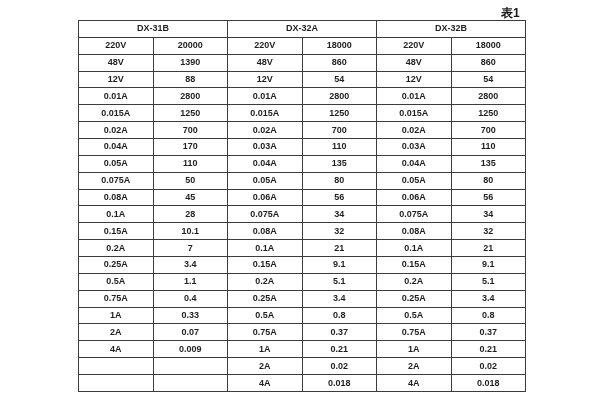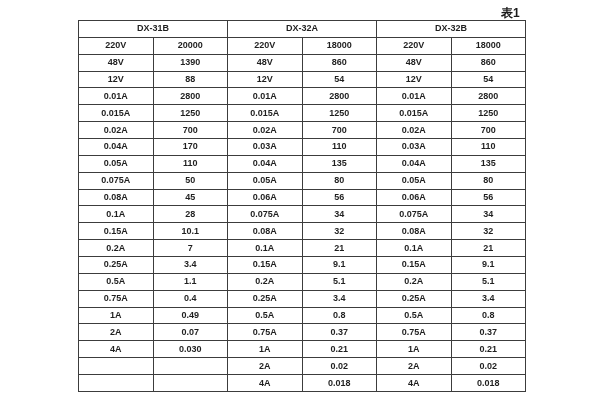--- a/index.html
+++ b/index.html
@@ -169,37 +169,37 @@
         <tr>
           <td class="data-cell">0.75A</td>
           <td class="data-cell">0.4</td>
           <td class="data-cell">0.25A</td>
           <td class="data-cell">3.4</td>
           <td class="data-cell">0.25A</td>
           <td class="data-cell">3.4</td>
         </tr>
         <tr>
           <td class="data-cell">1A</td>
-          <td class="data-cell">0.49</td>
+          <td class="data-cell">0.33</td>
           <td class="data-cell">0.5A</td>
           <td class="data-cell">0.8</td>
           <td class="data-cell">0.5A</td>
           <td class="data-cell">0.8</td>
         </tr>
         <tr>
           <td class="data-cell">2A</td>
           <td class="data-cell">0.07</td>
           <td class="data-cell">0.75A</td>
           <td class="data-cell">0.37</td>
           <td class="data-cell">0.75A</td>
           <td class="data-cell">0.37</td>
         </tr>
         <tr>
           <td class="data-cell">4A</td>
-          <td class="data-cell">0.030</td>
+          <td class="data-cell">0.009</td>
           <td class="data-cell">1A</td>
           <td class="data-cell">0.21</td>
           <td class="data-cell">1A</td>
           <td class="data-cell">0.21</td>
         </tr>
         <tr>
           <td class="data-cell"></td>
           <td class="data-cell"></td>
           <td class="data-cell">2A</td>
           <td class="data-cell">0.02</td>

